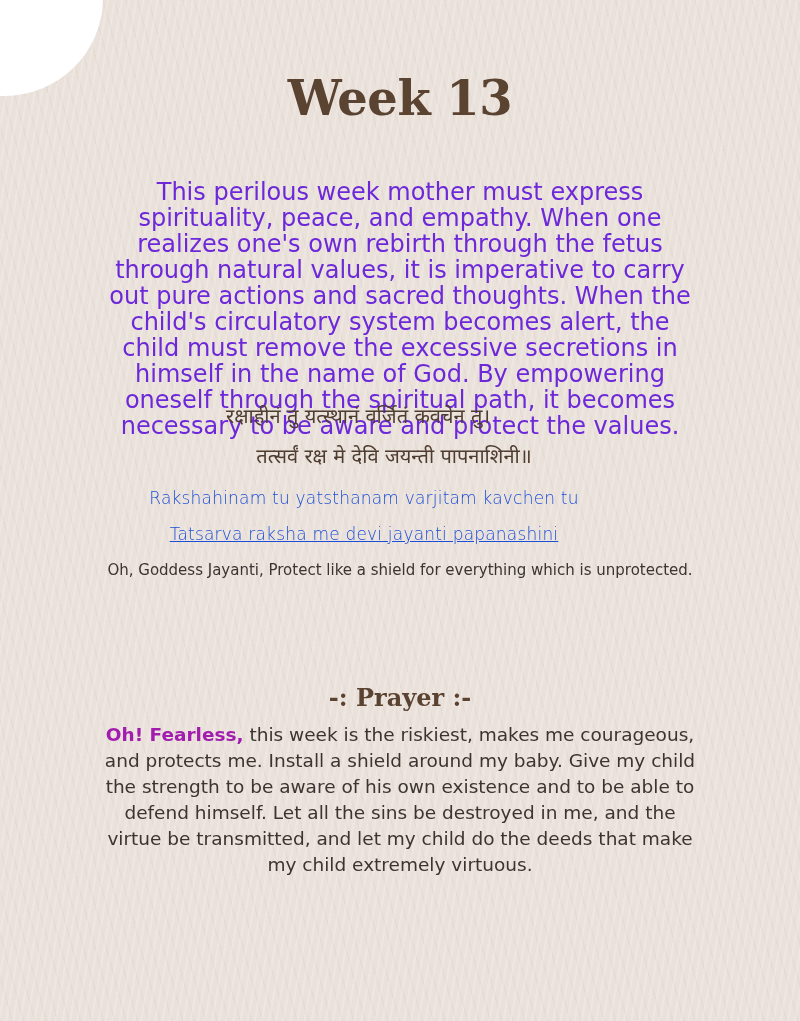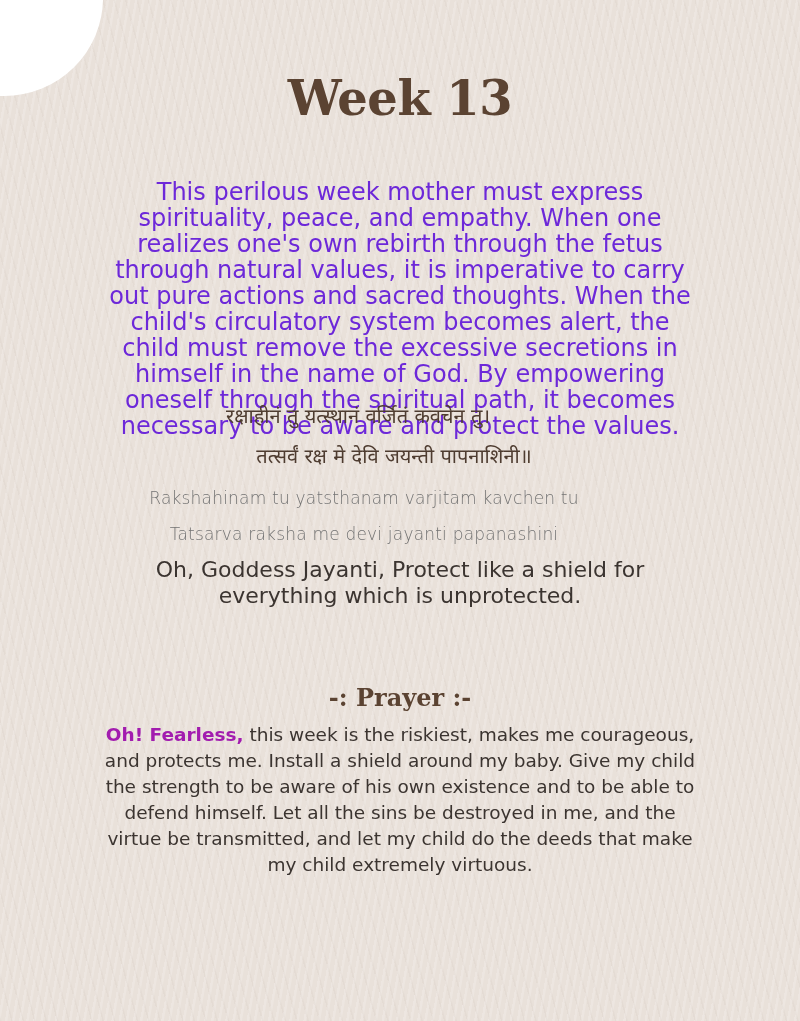--- a/index.html
+++ b/index.html
@@ -30,27 +30,27 @@
   }
   .sanskrit {
     position: absolute; left: 0; width: 716px;
     font-family: "DejaVu Sans", sans-serif;
     font-size: 20px; color: #4e3c30;
   }
   .s1 { top: 402px; }
   .s2 { top: 442px; margin-left: 36px; }
   .translit {
     position: absolute; left: 0; width: 728px;
-    font-size: 17px; color: #737373; font-weight: 300; letter-spacing: 0.2px;
+    font-size: 17px; color: #1d4ed8; font-weight: 300; letter-spacing: 0.2px;
   }
   .t1 { top: 488px; }
-  .t2 { top: 524px; }
+  .t2 { top: 524px; text-decoration: underline; }
   .meaning {
     position: absolute; left: 100px; width: 600px; top: 557px;
-    font-size: 22px; line-height: 26px; color: #3b3430;
+    font-size: 15px; line-height: 26px; color: #3b3430;
   }
   .prayer-heading {
     position: absolute; left: 0; width: 800px; top: 683px;
     font-family: "DejaVu Serif", "Liberation Serif", serif;
     font-weight: bold; font-size: 24px; color: #5b4332; text-align: center;
   }
   .prayer-body {
     position: absolute; left: 100px; width: 600px; top: 722px;
     font-size: 18.5px; line-height: 26px; color: #3b3430;
   }

